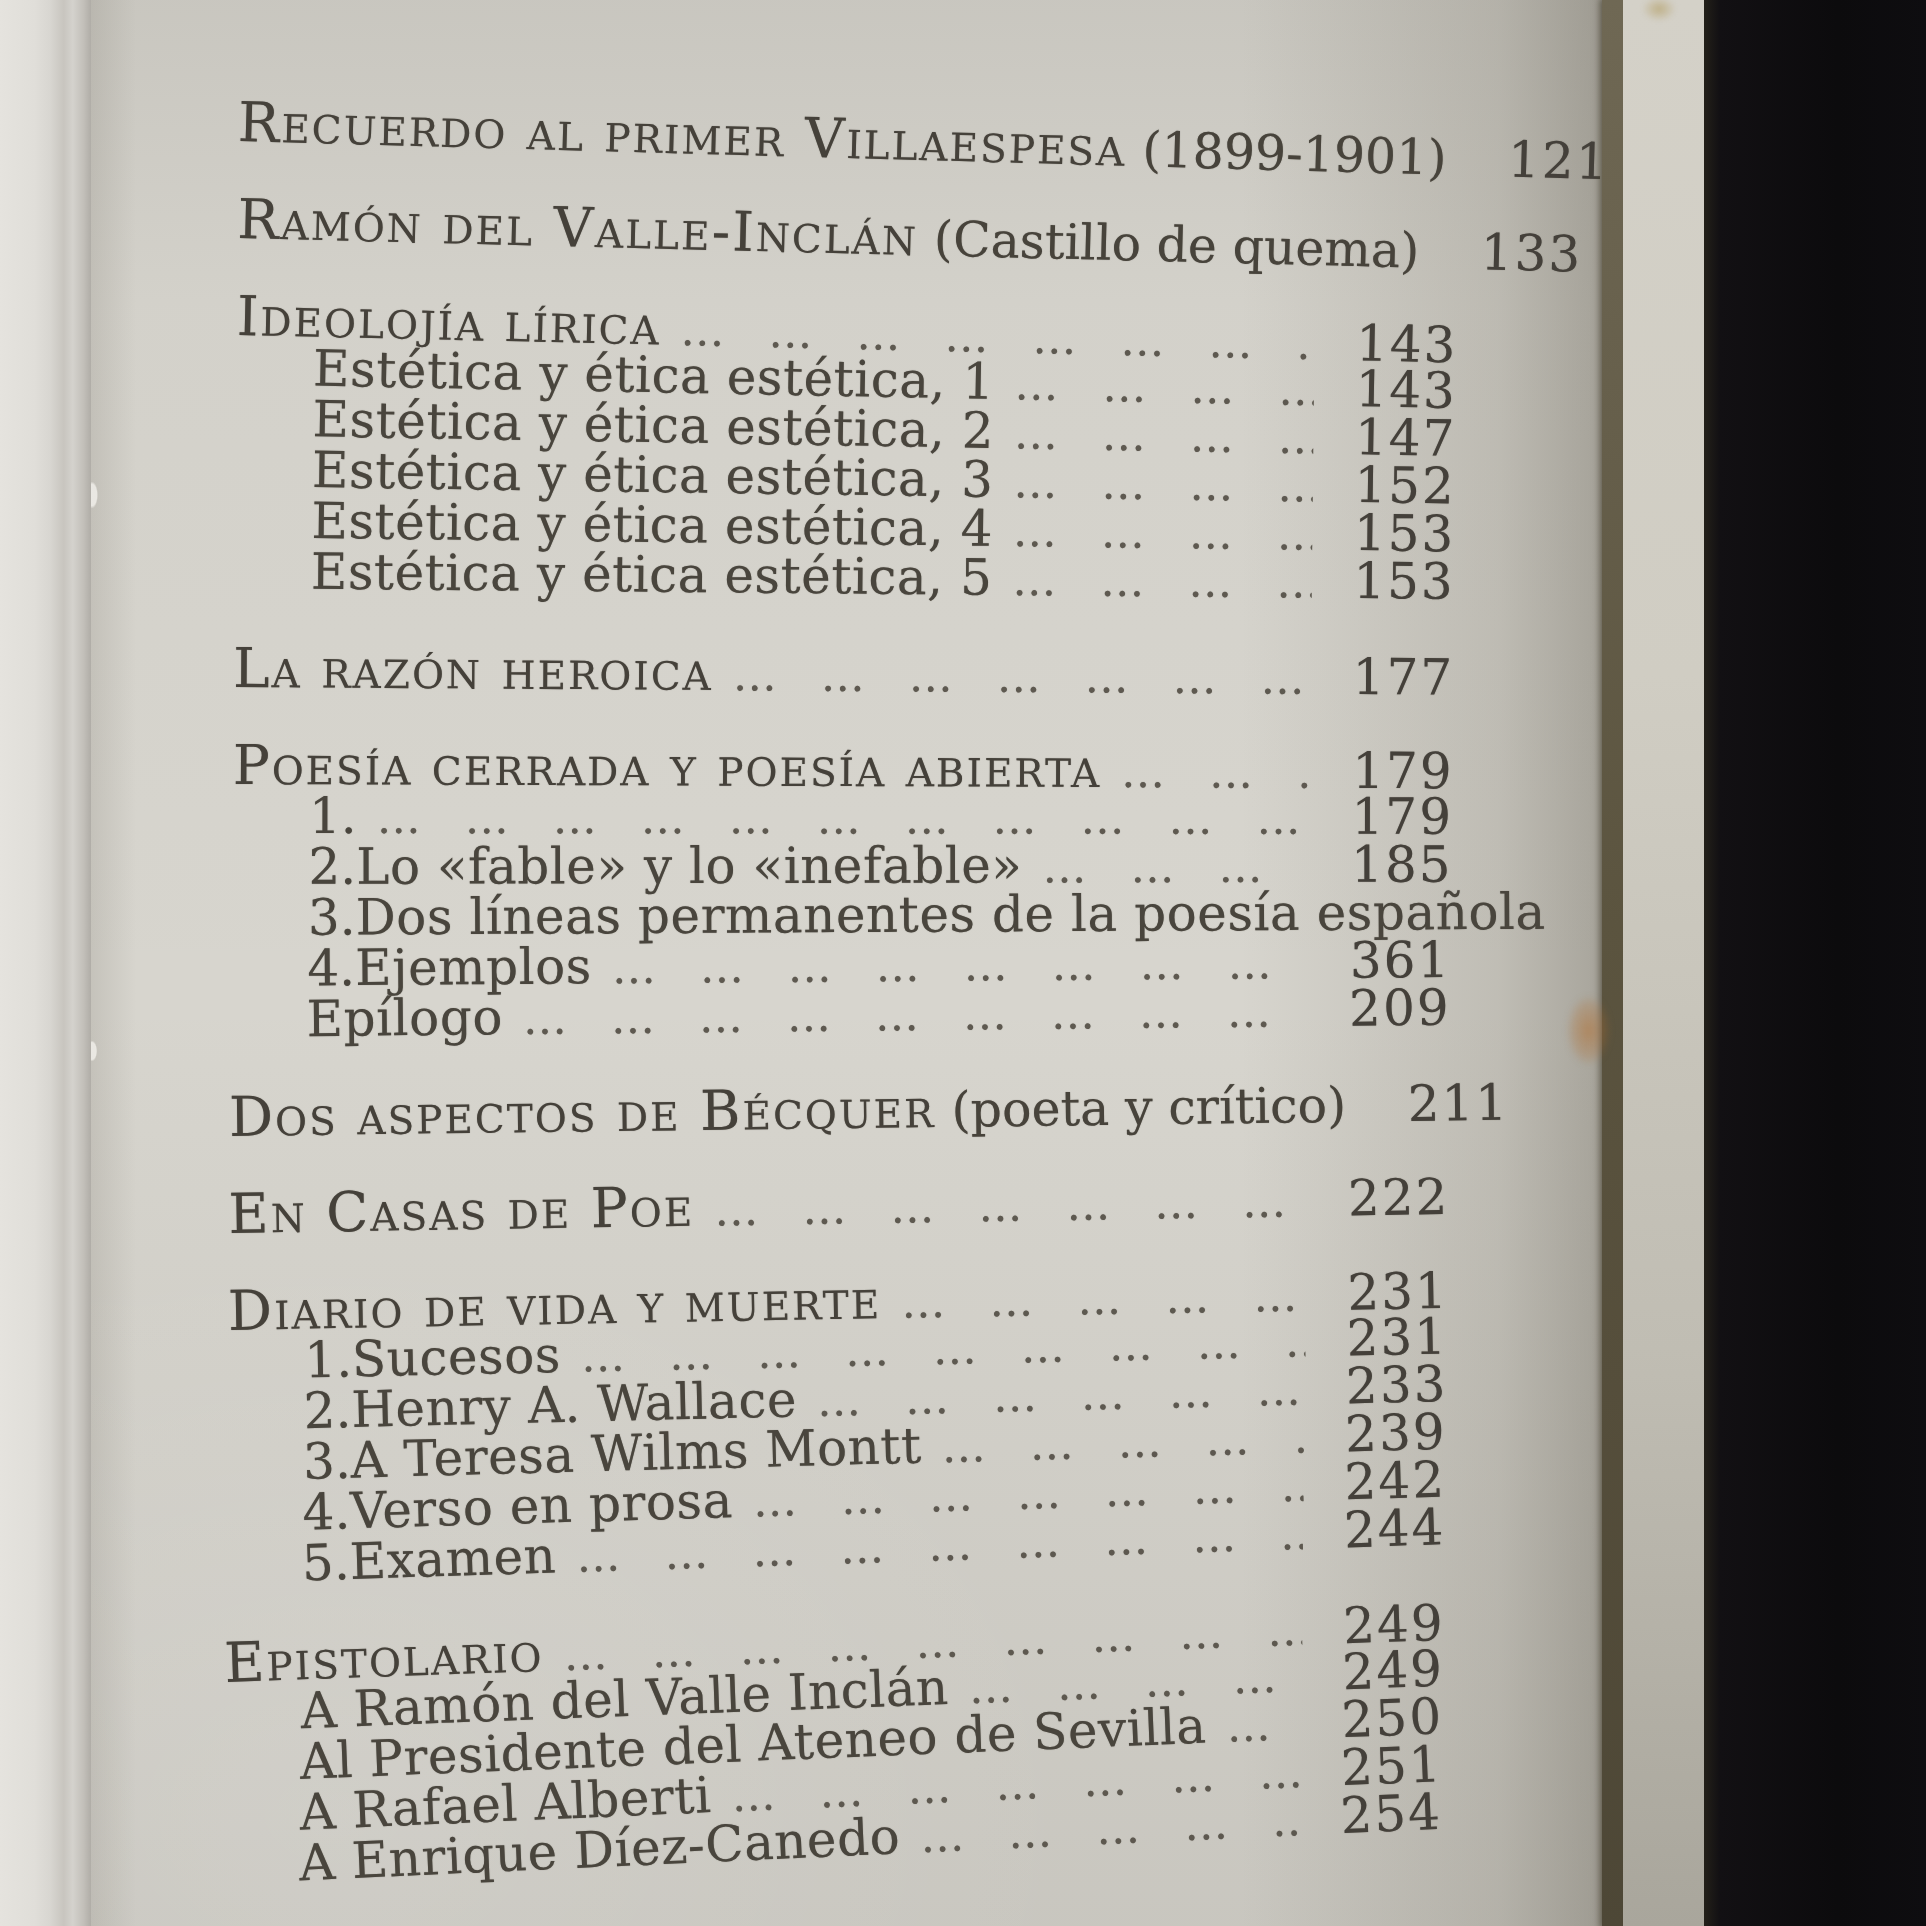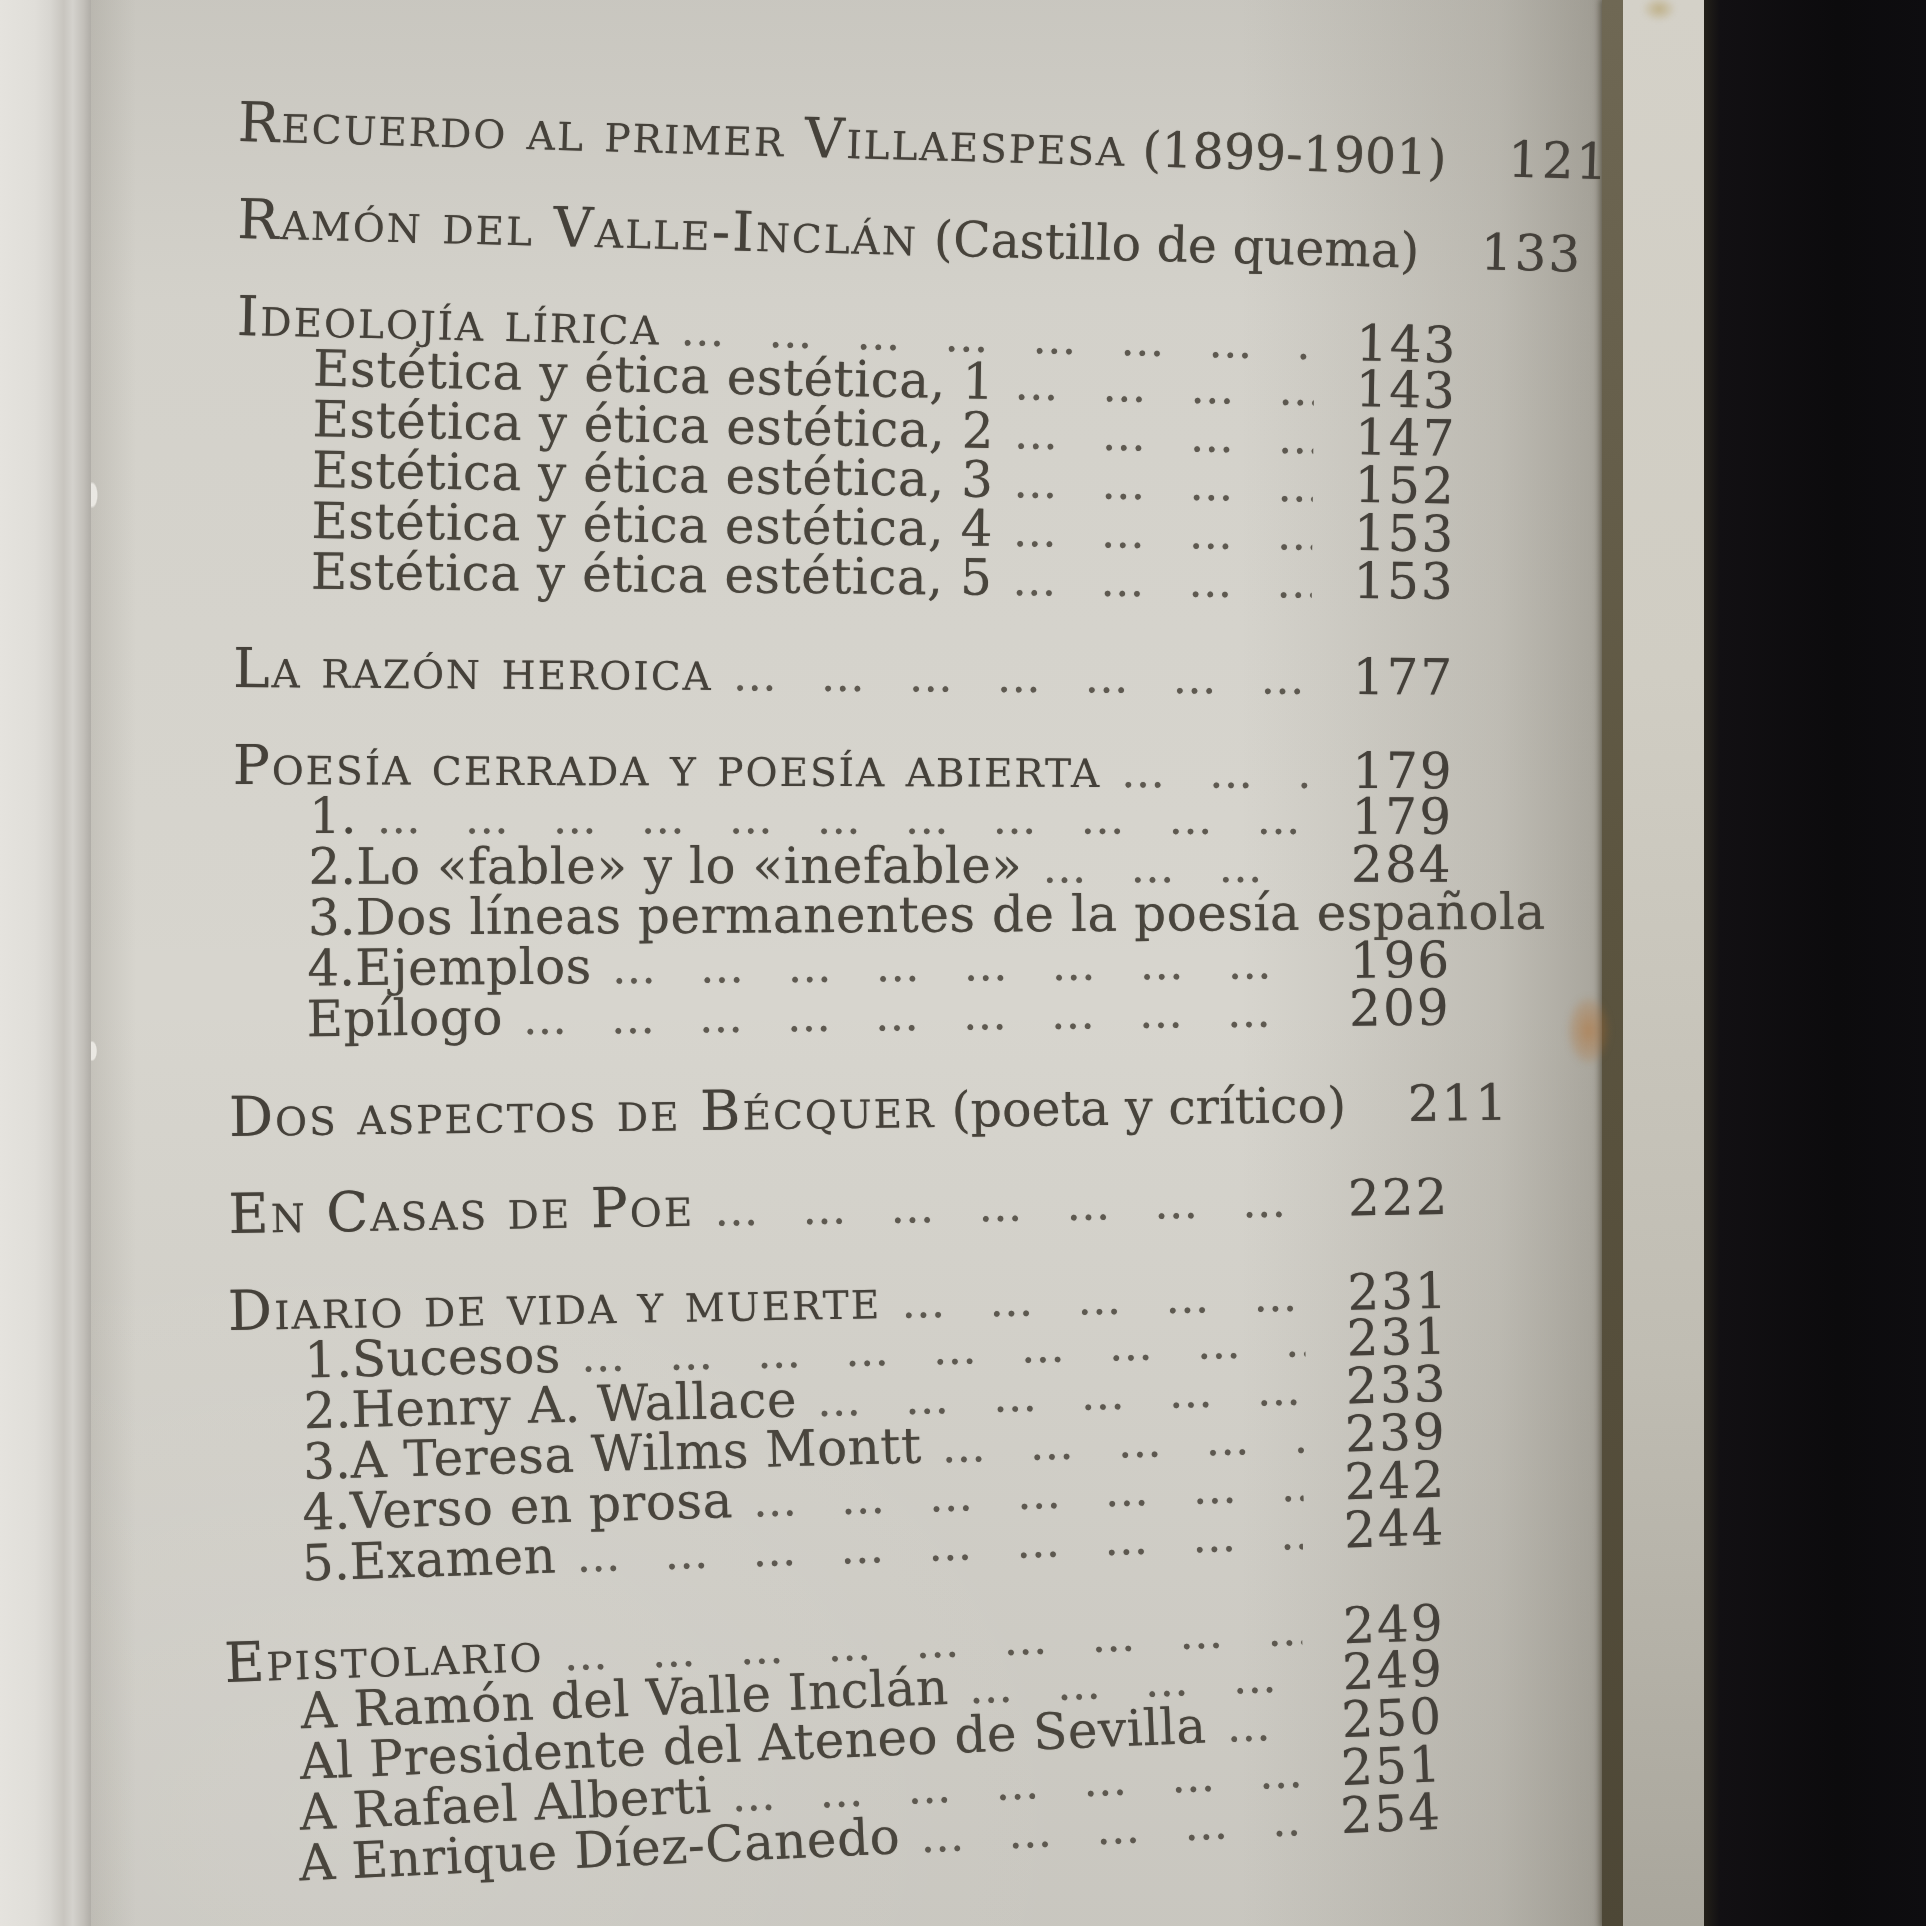--- a/index.html
+++ b/index.html
@@ -177,33 +177,33 @@
         </div>
         <div class="row sub" style="transform: translateX(-6px) rotate(0.04deg); transform-origin: left center;">
           <span class="num">1.</span>
           <span class="leader">… … … … … … … … … … … … … … … … … … </span>
           <span class="pagenum">179</span>
         </div>
         <div class="row sub" style="transform: translateX(-6.5px) rotate(-0.11deg); transform-origin: left center;">
           <span class="num">2.</span>
           <span class="text">Lo «fable» y lo «inefable»</span>
           <span class="leader">… … … … … … … … … … … … … … … … … … </span>
-          <span class="pagenum">284</span>
+          <span class="pagenum">185</span>
         </div>
         <div class="row sub" style="transform: translateX(-7.1px) rotate(-0.27deg); transform-origin: left center;">
           <span class="num">3.</span>
           <span class="text">Dos líneas permanentes de la poesía española</span>
           <span class="leader">… … … … … … … … … … … … … … … … … … </span>
           <span class="pagenum">192</span>
         </div>
         <div class="row sub" style="transform: translateX(-7.7px) rotate(-0.42deg); transform-origin: left center;">
           <span class="num">4.</span>
           <span class="text">Ejemplos</span>
           <span class="leader">… … … … … … … … … … … … … … … … … … </span>
-          <span class="pagenum">196</span>
+          <span class="pagenum">361</span>
         </div>
         <div class="row sub" style="transform: translateX(-8.3px) rotate(-0.58deg); transform-origin: left center;">
           <span class="text">Epílogo</span>
           <span class="leader">… … … … … … … … … … … … … … … … … … </span>
           <span class="pagenum">209</span>
         </div>
         <div class="row section" style="transform: translateX(-9px) rotate(-0.73deg); transform-origin: left center;">
           <span class="label">Dos aspectos de Bécquer</span>
           <span class="suffix">(poeta y crítico)</span>
           <span class="leader">… … … … … … … … … … … … … … … … … … </span>

